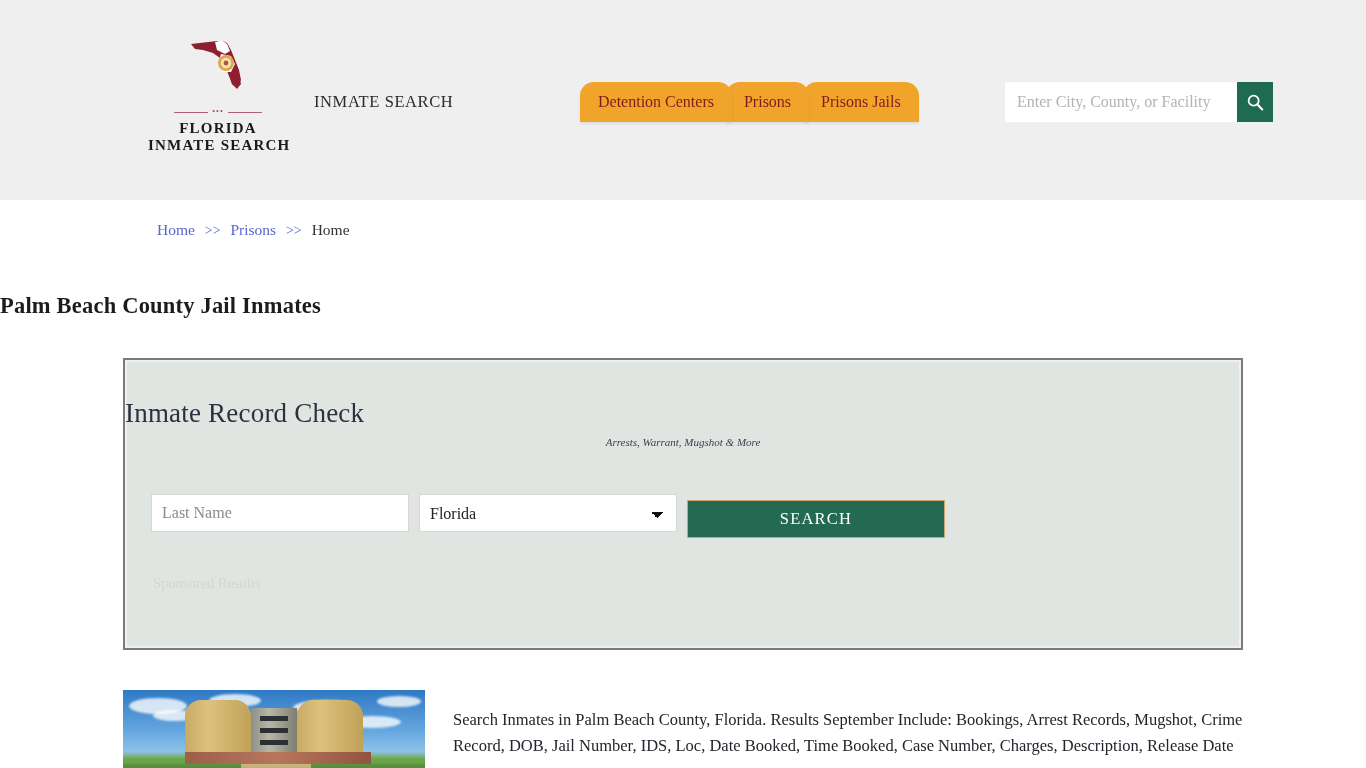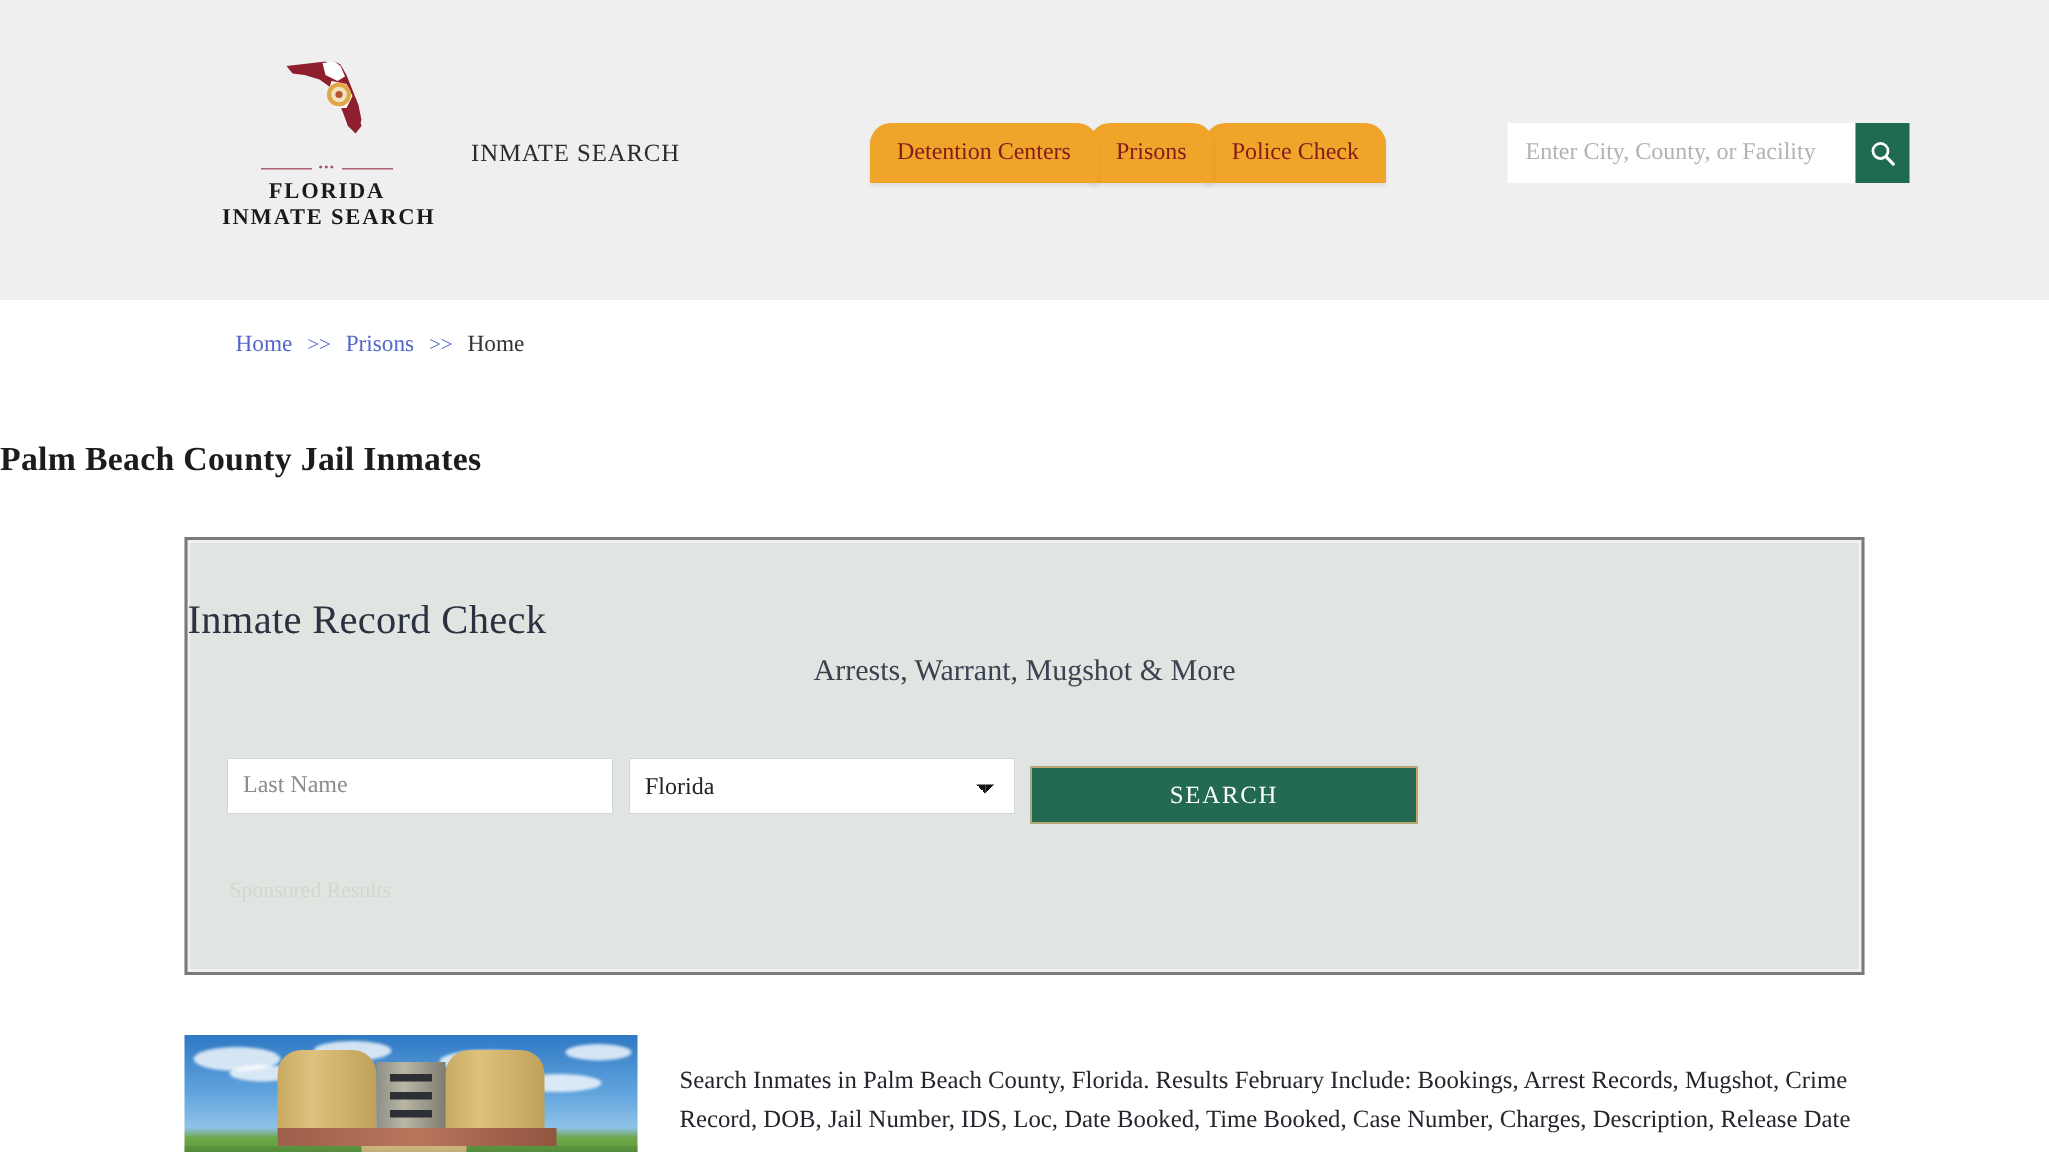--- a/index.html
+++ b/index.html
@@ -186,22 +186,23 @@
     margin-top: 38px;
     font-family: "Liberation Serif", serif;
     font-size: 27px;
     color: #2a3140;
     letter-spacing: 0.2px;
   }
   .panel-sub {
     text-align: center;
     margin-top: 7px;
     font-family: "Liberation Serif", serif;
-    font-size: 20px;
+    font-size: 11px;
     color: #3b4250;
+    font-style: italic;
   }
   .form-row {
     display: flex;
     align-items: center;
     gap: 10px;
     margin-top: 40px;
     padding: 0 26px;
   }
   .form-row input[type="text"] {
     height: 38px;
@@ -355,21 +356,21 @@
         <span>FLORIDA</span>
         <span class="l2">INMATE SEARCH</span>
       </div>
     </div>
 
     <div class="tagline">INMATE SEARCH</div>
 
     <nav class="nav-tabs">
       <div class="nav-tab">Detention Centers</div>
       <div class="nav-tab">Prisons</div>
-      <div class="nav-tab">Police Check</div>
+      <div class="nav-tab">Prisons Jails</div>
     </nav>
 
     <div class="hdr-search">
       <input type="text" id="hdr-search-input" placeholder="Enter City, County, or Facility" style="">
       <button class="hdr-search-btn">
         <svg width="18" height="18" viewBox="0 0 20 20">
           <circle cx="8.5" cy="8.5" r="5.6" fill="none" stroke="#ffffff" stroke-width="2"></circle>
           <line x1="12.8" y1="12.8" x2="18" y2="18.2" stroke="#ffffff" stroke-width="2.4" stroke-linecap="round"></line>
         </svg>
       </button>
@@ -416,14 +417,14 @@
       <span class="win" style="top:8px;"></span>
       <span class="win" style="top:20px;"></span>
       <span class="win" style="top:32px;"></span>
       <span class="win" style="top:44px;"></span>
     </div>
     <div class="base-wall"></div>
     <div class="ground"></div>
     <div class="walkway"></div>
   </div>
 
-  <p class="facility-desc">Search Inmates in Palm Beach County, Florida. Results February Include: Bookings, Arrest Records, Mugshot, Crime Record, DOB, Jail Number, IDS, Loc, Date Booked, Time Booked, Case Number, Charges, Description, Release Date</p>
+  <p class="facility-desc">Search Inmates in Palm Beach County, Florida. Results September Include: Bookings, Arrest Records, Mugshot, Crime Record, DOB, Jail Number, IDS, Loc, Date Booked, Time Booked, Case Number, Charges, Description, Release Date</p>
 </div>
 
 </body></html>

